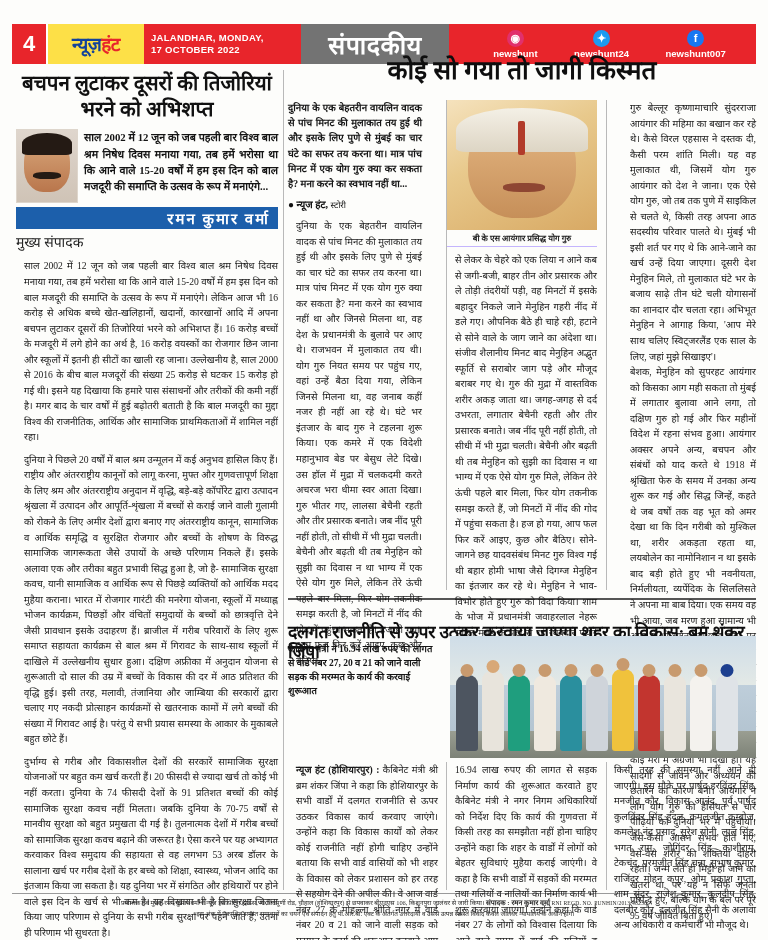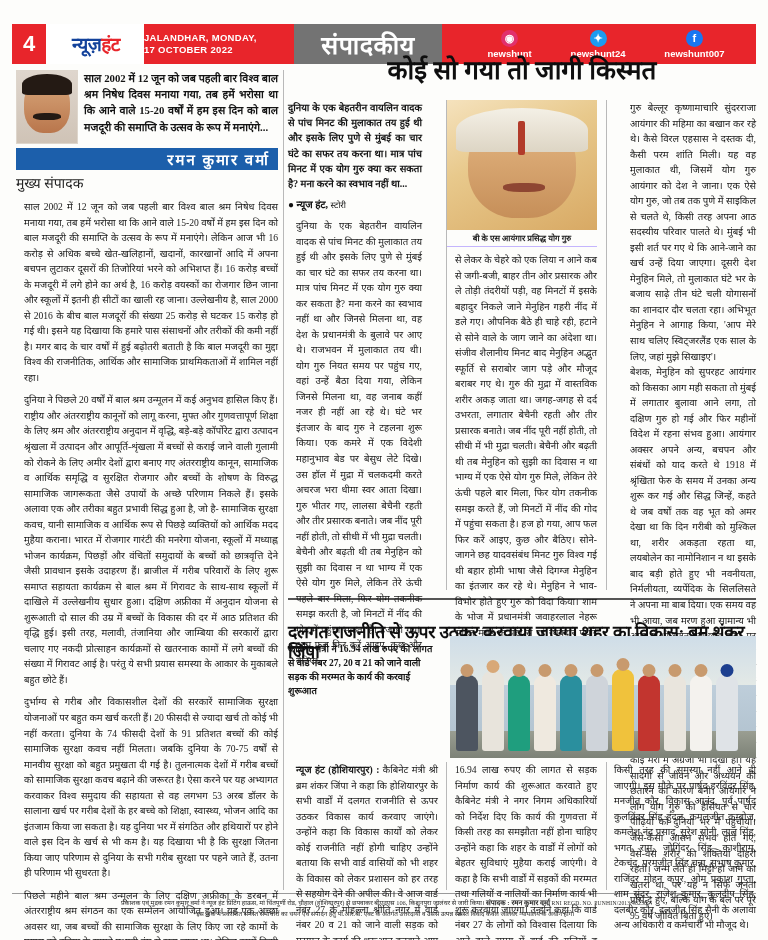--- a/index.html
+++ b/index.html
@@ -35,40 +35,41 @@
     display: flex;
     align-items: center;
     justify-content: center;
     color: #ffffff;
     font-size: 22px;
     font-weight: bold;
     font-family: "Liberation Sans", sans-serif;
     border-right: 2px solid #ffffff;
   }
   .logo-box {
-    background: #ffffff;
+    background: #fde047;
     display: flex;
     align-items: center;
     justify-content: center;
     padding: 0 6px;
     min-width: 84px;
   }
   .logo-hi {
     font-size: 19px;
     font-weight: bold;
     font-family: "Liberation Sans", sans-serif;
     letter-spacing: -0.5px;
     line-height: 1;
   }
   .logo-hi .blue { color: #13429b; }
   .logo-hi .red { color: #e8252b; }
   .dateline {
     display: flex;
     flex-direction: column;
     justify-content: center;
+    padding-left: 7px;
     color: #ffffff;
     font-family: "Liberation Sans", sans-serif;
     font-size: 9.5px;
     font-weight: bold;
     letter-spacing: 0.3px;
     line-height: 1.28;
     width: 150px;
   }
   .section-title {
     background: #737373;
@@ -432,20 +433,21 @@
 
   <div class="vrule" style="left:283px; top:70px; height:820px;"></div>
   <div class="vrule" style="left:446px; top:100px; height:490px;"></div>
   <div class="vrule" style="left:606px; top:100px; height:490px;"></div>
   <div class="hrule thick" style="left:288px; top:598px; width:468px;"></div>
   <div class="vrule" style="left:446px; top:762px; height:128px;"></div>
   <div class="vrule" style="left:606px; top:762px; height:128px;"></div>
   <div class="hrule" style="left:12px; top:893px; width:744px;"></div>
 
   <div class="left-col">
+    <h1 class="ed-headline">बचपन लुटाकर दूसरों की तिजोरियां भरने को अभिशप्त</h1>
     <div class="ed-intro-wrap">
       <div class="ed-photo">
         <div class="face"></div>
           <div class="hair"></div>
           <div class="mus"></div>
       </div>
       <div class="ed-intro">साल 2002 में 12 जून को जब पहली बार विश्व बाल श्रम निषेध दिवस मनाया गया, तब हमें भरोसा था कि आने वाले 15-20 वर्षों में हम इस दिन को बाल मजदूरी की समाप्ति के उत्सव के रूप में मनाएंगे...</div>
     </div>
     <div class="byline-bar">
       <span class="byline-name">रमन कुमार वर्मा</span>

